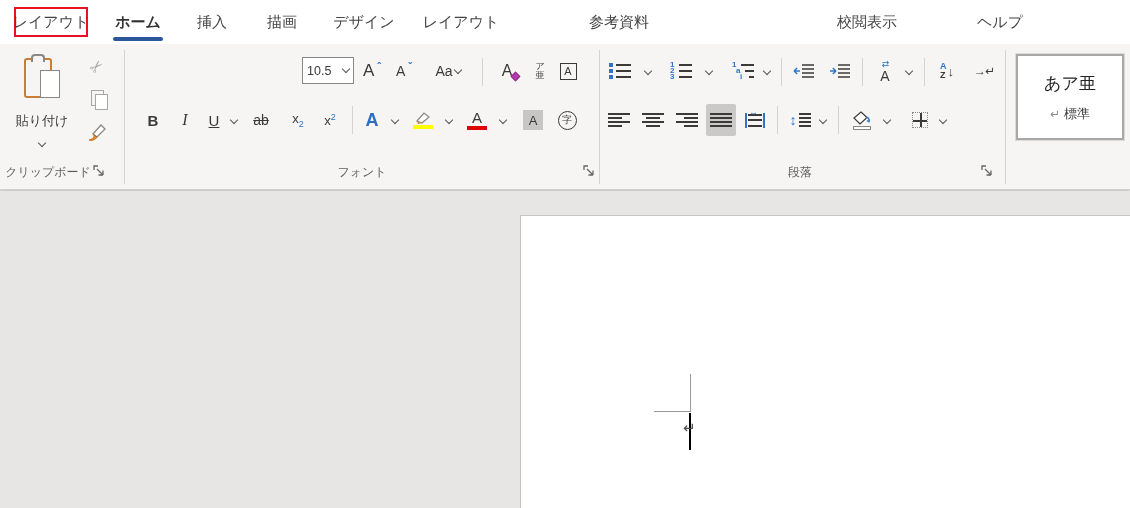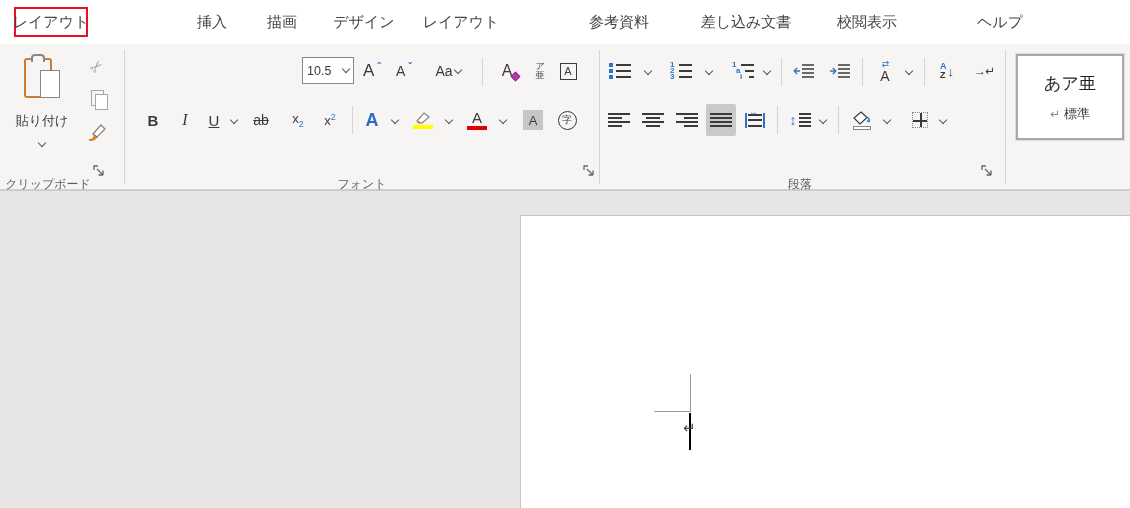--- a/index.html
+++ b/index.html
@@ -13,21 +13,21 @@
          font-size:15px; color:#444; cursor:default; white-space:nowrap; }
   .tab-file { left:14px; width:74px; border:2px solid #e81123; height:30px; top:7px; }
   .tab-home { left:110px; width:56px; font-weight:700; color:#333; }
   .tab-underline { position:absolute; left:3px; right:3px; bottom:3px; height:4px; background:#2b579a; border-radius:2px; }
 
   
   .ribbon { position:absolute; left:0; top:44px; width:1130px; height:146px; background:#f6f5f3;
             border-bottom:1px solid #d2d0ce; box-shadow:0 2px 3px rgba(0,0,0,.14); }
   .gsep { position:absolute; top:6px; height:134px; width:1px; background:#d5d3d1; }
   .group-label { position:absolute; top:119px; height:18px; font-size:12px; color:#605e5c;
-                 display:flex; align-items:center; justify-content:center;margin-top:12px; }
+                 display:flex; align-items:center; justify-content:center; }
   .launcher { position:absolute; top:120px; width:14px; height:14px; display:flex; align-items:center; justify-content:center; cursor:pointer; }
 
   .btn { position:absolute; display:flex; align-items:center; justify-content:center; gap:2px; cursor:pointer;
          border-radius:2px; }
   .chv { display:inline-block; width:6px; height:6px; border-right:1.5px solid #555; border-bottom:1.5px solid #555;
          transform:rotate(45deg); margin-top:-3px; }
   .chvbtn { position:absolute; width:14px; height:34px; display:flex; align-items:center; justify-content:center; cursor:pointer; }
   .minidiv { position:absolute; width:1px; background:#d5d3d1; }
 
   
@@ -116,37 +116,38 @@
 </style>
 </head>
 <body>
 
 <div class="app">
 
   <div class="tabbar">
     <div class="tab tab-file" style="border-color: rgb(232, 17, 35);">
         <span>レイアウト</span>
       </div>
+    <div class="tab tab-home">
+      <span>ホーム</span>
+      <div class="tab-underline" style="background: rgb(43, 87, 154);"></div>
+    </div>
     <div class="tab" style="left:193px;width:38px;">
         <span>挿入</span>
       </div>
     <div class="tab" style="left:263px;width:38px;">
         <span>描画</span>
       </div>
     <div class="tab" style="left:333px;width:62px;">
         <span>デザイン</span>
       </div>
     <div class="tab" style="left:428px;width:66px;">
         <span>レイアウト</span>
       </div>
     <div class="tab" style="left:584px;width:70px;">
         <span>参考資料</span>
-      </div>
-    <div class="tab" style="left:692px;width:108px;">
-        <span>差し込み文書</span>
       </div>
     <div class="tab" style="left:832px;width:40px;">
         <span>校閲</span>
       </div>
     <div class="tab" style="left:862px;width:40px;">
         <span>表示</span>
       </div>
     <div class="tab" style="left:975px;width:50px;">
         <span>ヘルプ</span>
       </div>

